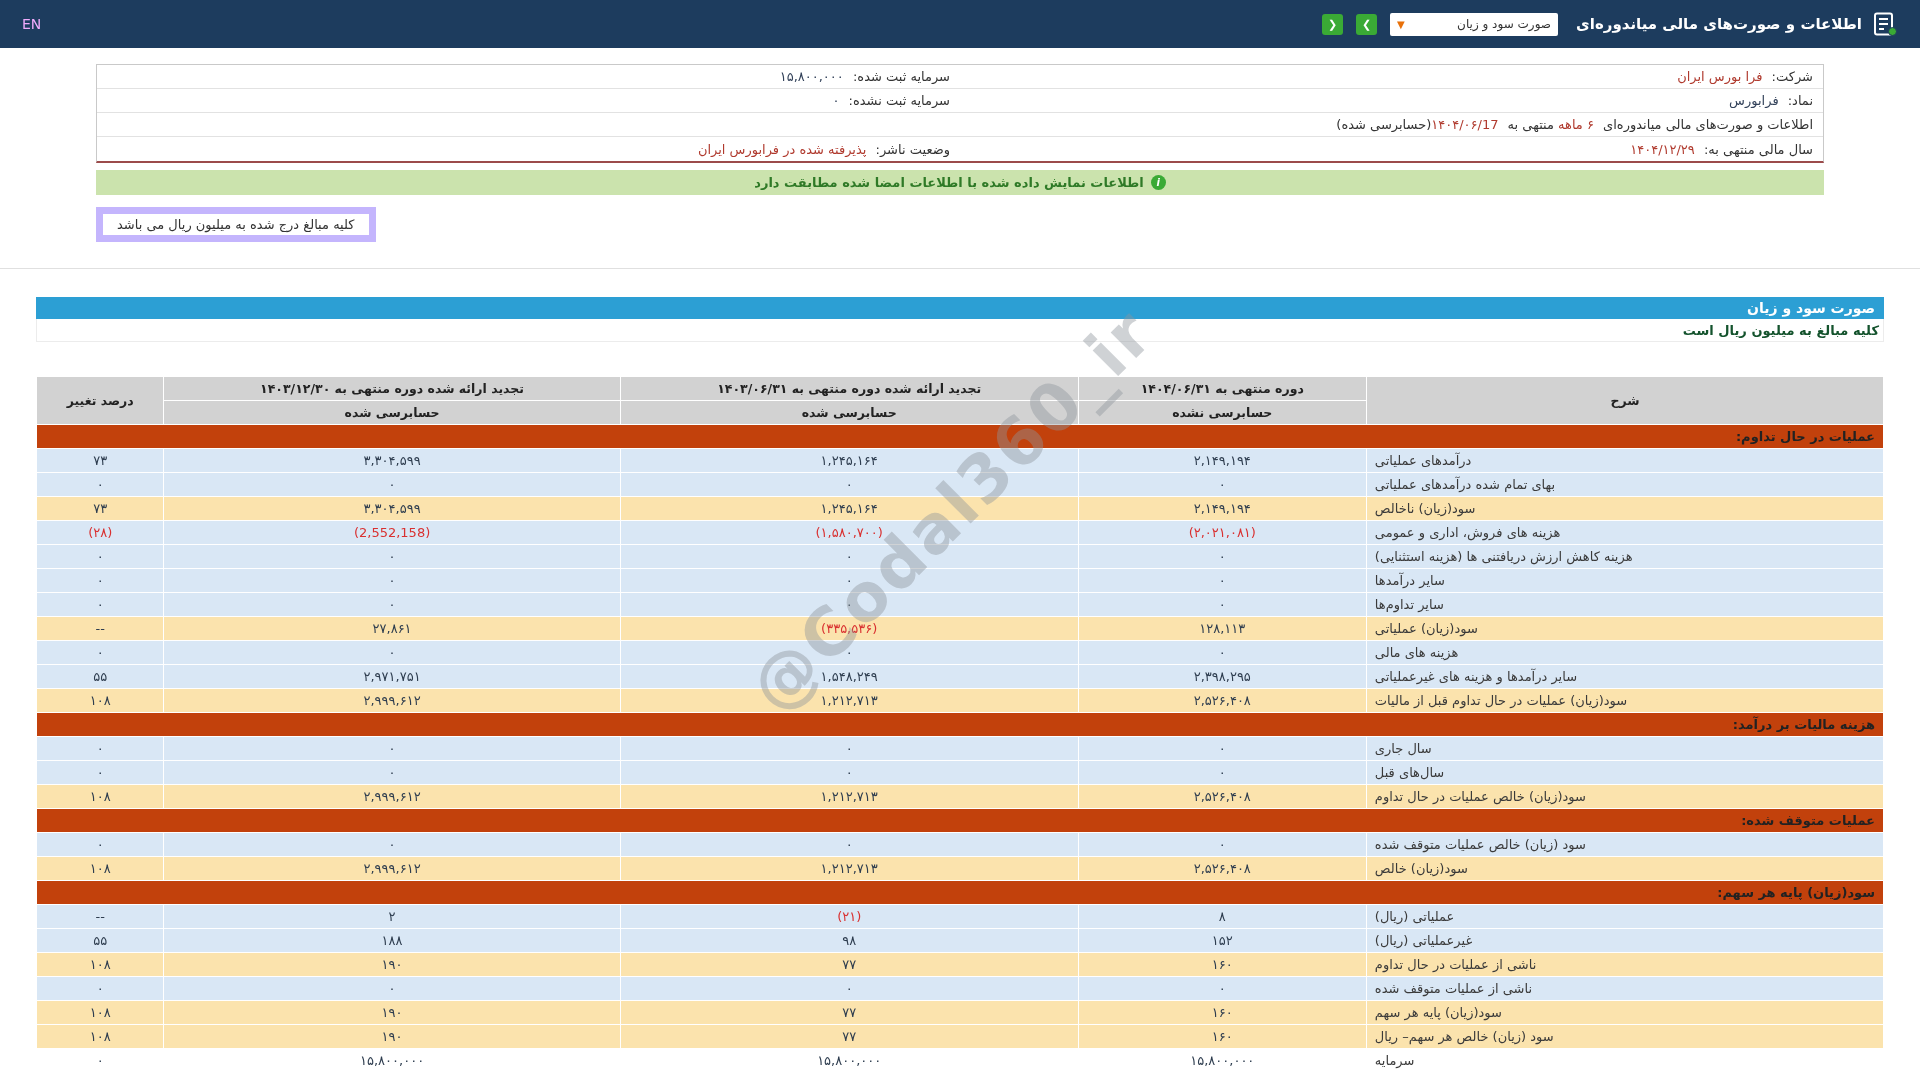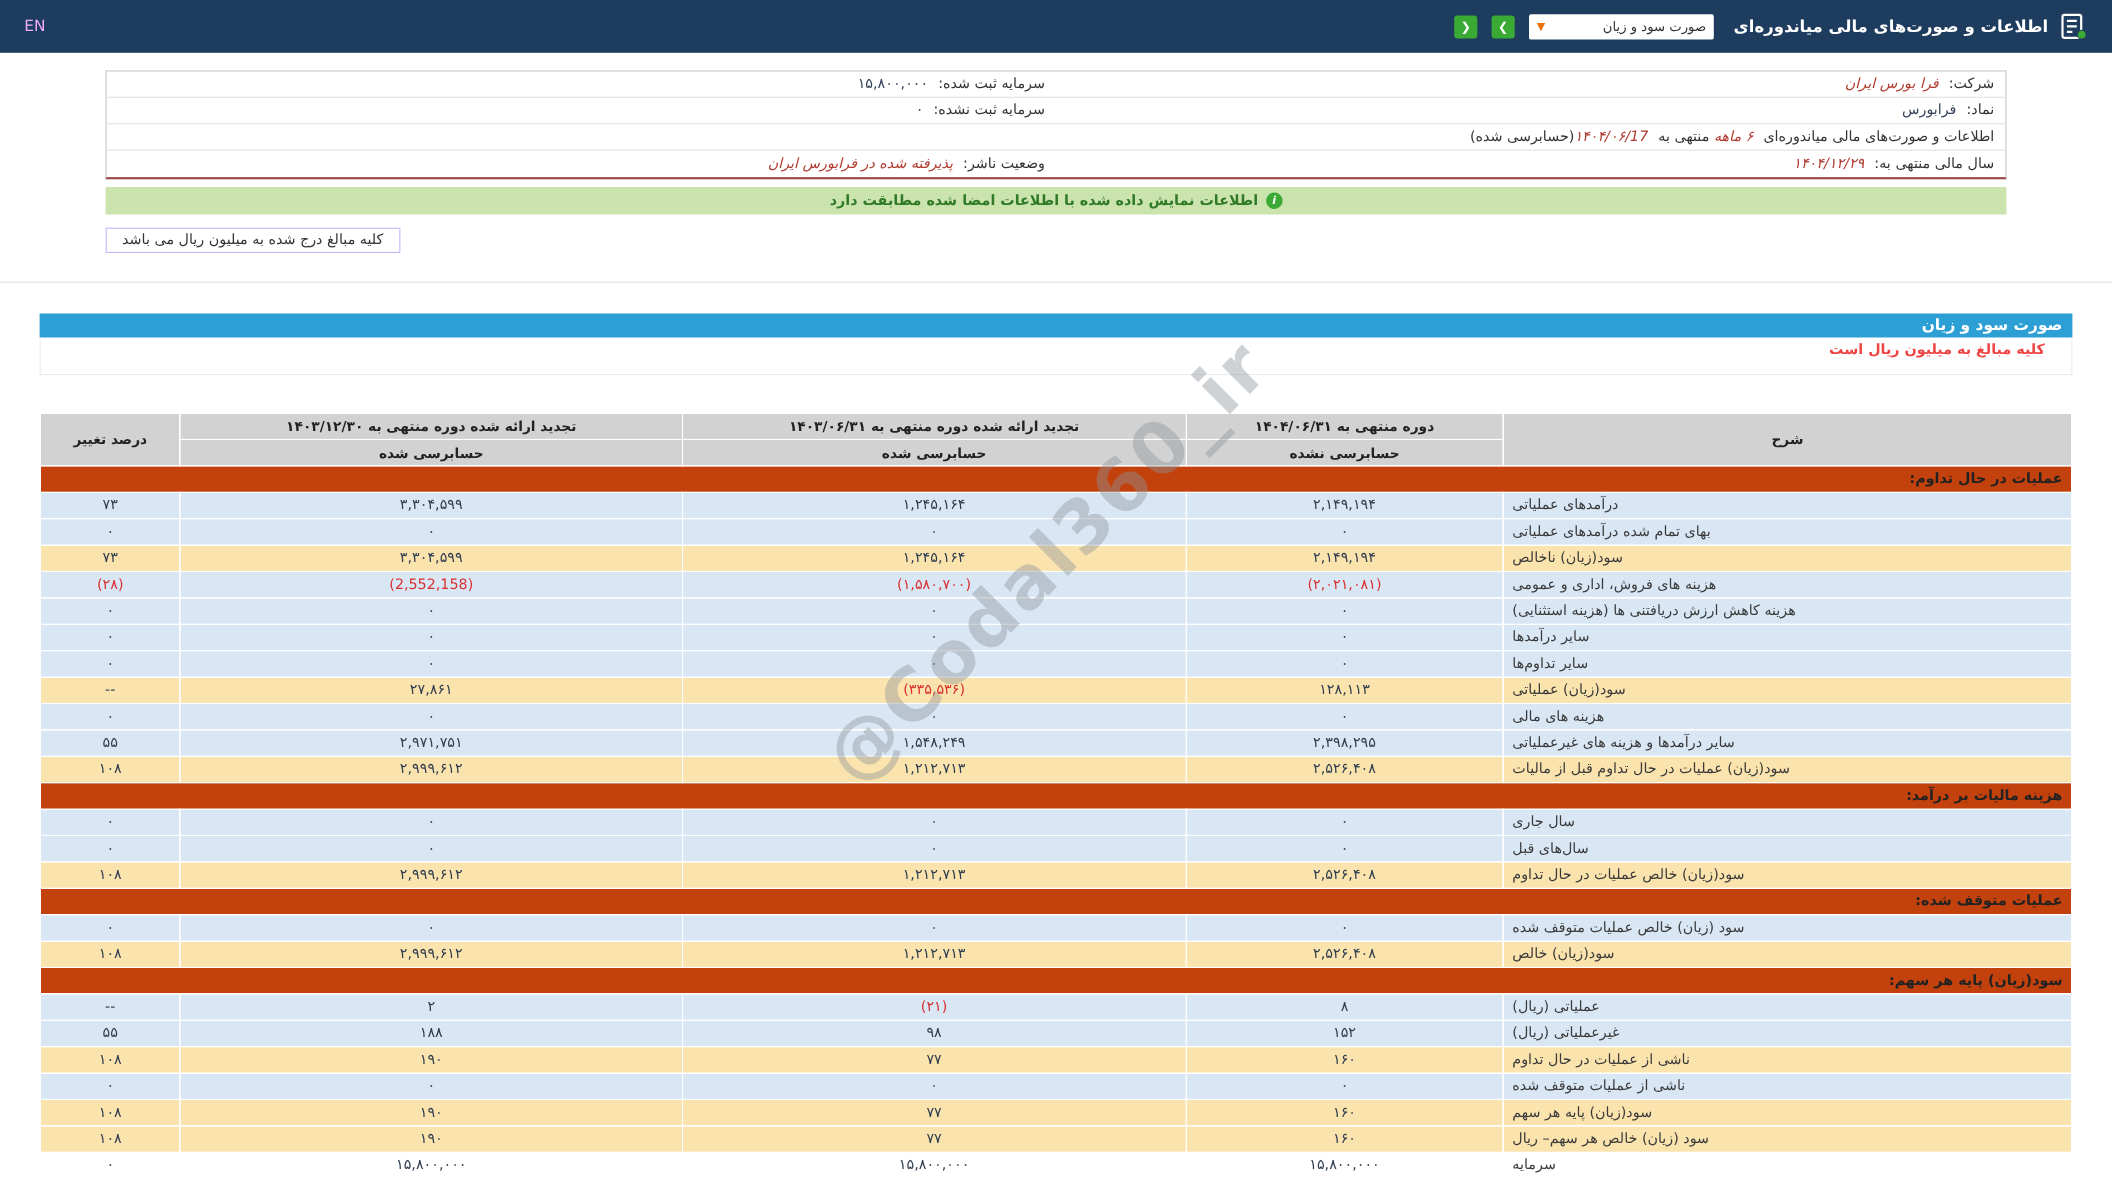--- a/index.html
+++ b/index.html
@@ -17,32 +17,32 @@
   .lang { color: #f0abfc; font-size: 14px; cursor: pointer; }
 
   
   .info-wrap { width: 1728px; margin: 16px auto 0; font-size: 13px; }
   .info-table { border: 1px solid #c9c9c9; border-bottom: 2px solid #9c4b4b; background: #fff; }
   .info-row { display: flex; height: 24px; align-items: center; border-bottom: 1px solid #e2e2e2; }
   .info-row:last-child { border-bottom: none; }
   .info-cell { width: 50%; padding: 0 10px; white-space: nowrap; overflow: hidden; }
   .info-cell .lbl { color: #333; margin-left: 5px; }
   .info-cell .val { color: #33425a; }
-  .info-cell .red { color: #b03a2e; font-style: italic; }
+  .info-cell .red { color: #b03a2e; }
   .banner { margin-top: 7px; height: 25px; background: #cbe3ad; display: flex; align-items: center; justify-content: center; gap: 7px; color: #2f7a27; font-weight: bold; font-size: 13px; }
   .info-icon { width: 15px; height: 15px; border-radius: 50%; background: #3aaa35; color: #fff; font-size: 10px; font-weight: bold; font-style: italic; display: inline-flex; align-items: center; justify-content: center; }
   .note-line { margin-top: 12px; text-align: left; }
-  .note-box { display: inline-block; border: 1px solid #c4b5fd; background: #fff; padding: 3px 14px; font-size: 13px; color: #333; }
+  .note-box { display: inline-block; border: 7px solid #c4b5fd; background: #fff; padding: 3px 14px; font-size: 13px; color: #333; }
 
   .page-divider { margin-top: 26px; border-top: 1px solid #e0e0e0; }
 
   
   .statement { margin: 28px 36px 0; }
   .stmt-title { height: 22px; line-height: 22px; background: #2c9fd4; color: #fff; font-size: 14px; font-weight: bold; padding: 0 9px; }
-  .stmt-unit { height: 34px; line-height: 23px; padding: 0 24px; font-size: 13px; font-weight: bold; color: #ef4444; border: 1px solid #ececec; border-top: none; background: #fff; }
+  .stmt-unit { height: 23px; line-height: 23px; padding: 0 4px; font-size: 13px; font-weight: bold; color: #14532d; border: 1px solid #ececec; border-top: none; background: #fff; }
   table.fin { width: 100%; border-collapse: collapse; font-size: 13px; margin-top: 34px; table-layout: fixed; }
   .fin th, .fin td { border: 1px solid #fff; height: 24px; padding: 0 8px; overflow: hidden; white-space: nowrap; }
   .fin thead th { background: #d2d2d2; color: #222; font-weight: bold; text-align: center; font-size: 12.5px; }
   .fin tr.section td { background: #c2410c; font-weight: bold; text-align: right; color: #222; }
   .fin tr.data { background: #d9e7f5; }
   .fin tr.highlight { background: #fbe3ad; }
   .fin tr.white { background: #fff; }
   .fin td.c-desc { text-align: left; color: #3a3a3a; }
   .fin td.c-val, .fin td.c-pct { text-align: center; color: #2e3d4f; }
   .fin td.neg { color: #d93030; }

